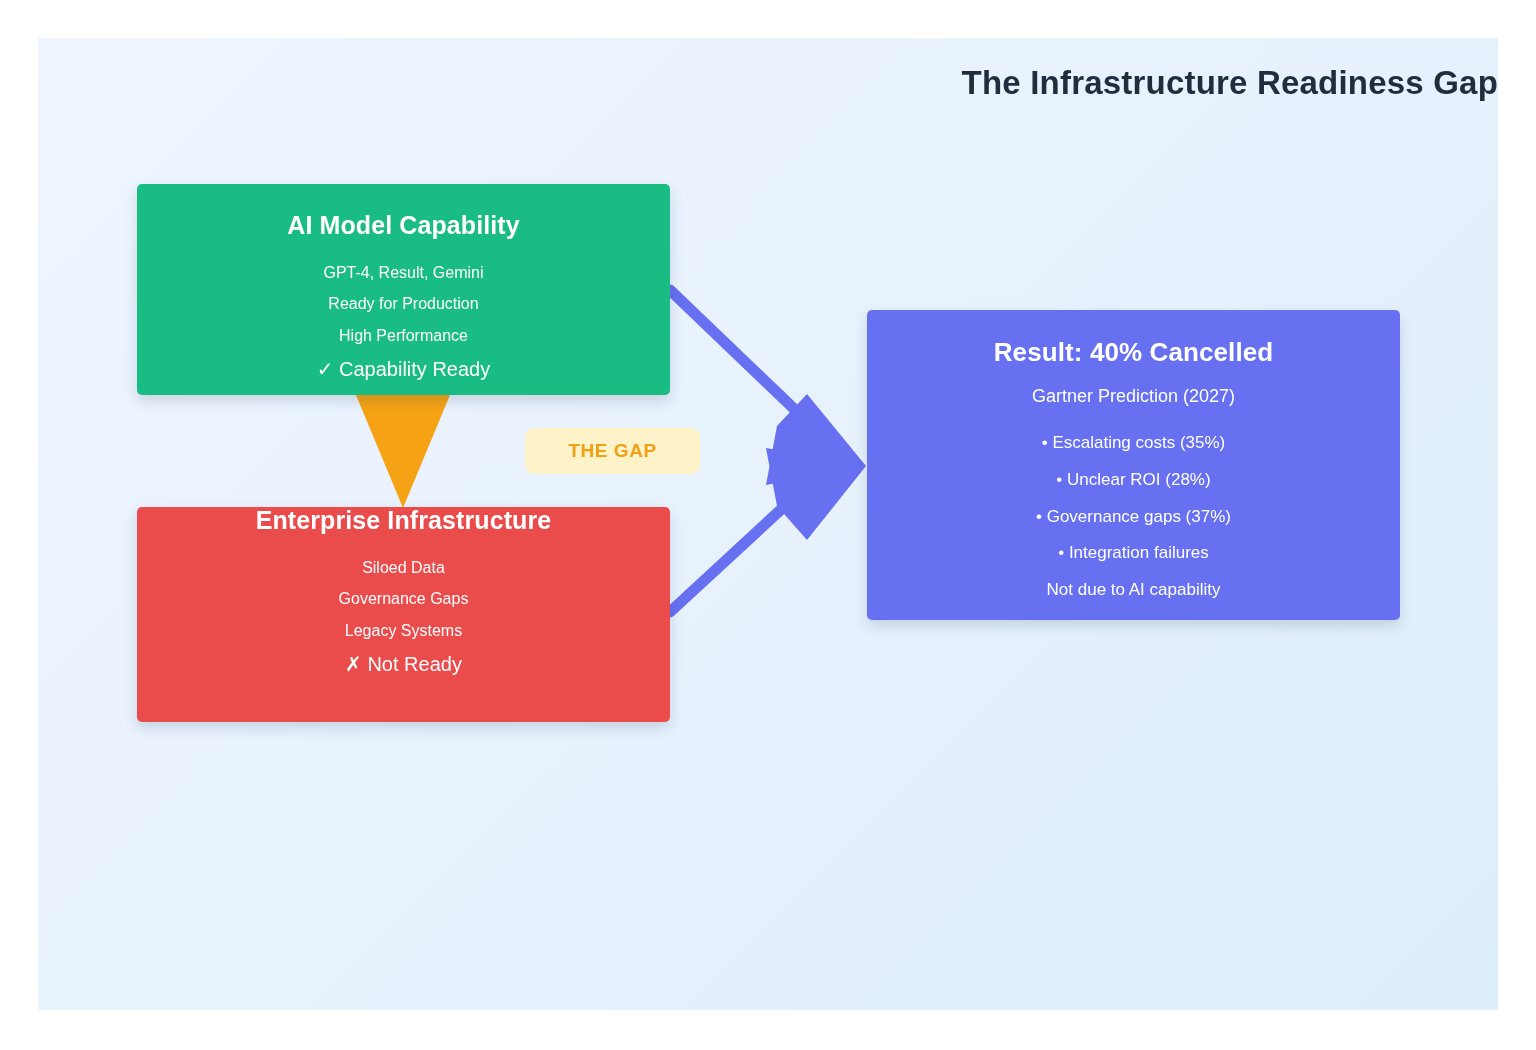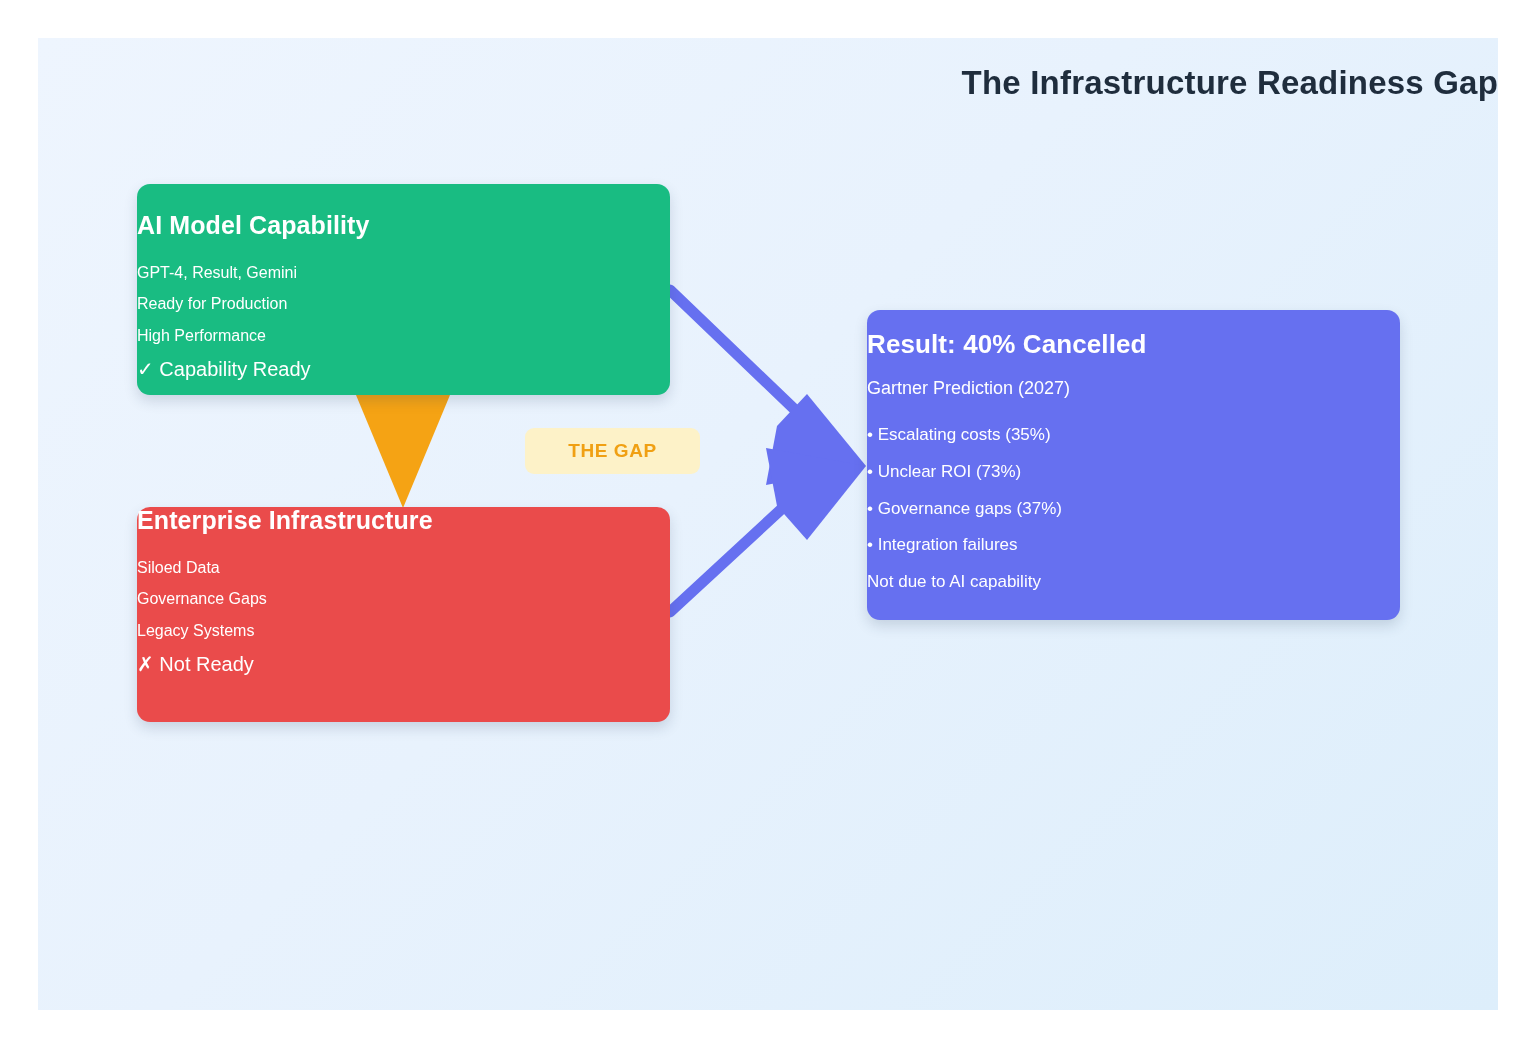--- a/index.html
+++ b/index.html
@@ -42,24 +42,24 @@
     text-align: right;
     font-size: 33px;
     font-weight: bold;
     color: #1f2d3d;
     letter-spacing: 0.2px;
   }
 
   
   .node {
     position: absolute;
-    border-radius: 13px;
+    border-radius: 5px;
     box-shadow: 0 6px 13px rgba(38, 60, 90, 0.17);
     color: #ffffff;
-    text-align: left;
+    text-align: center;
     box-sizing: border-box;
   }
   .node-title {
     font-size: 25px;
     font-weight: bold;
     letter-spacing: 0.1px;
     line-height: 1.1;
   }
   .node-line {
     font-size: 16px;
@@ -95,21 +95,21 @@
   #node-infrastructure .node-title { margin-bottom: 24px; }
   #node-infrastructure .node-line  { margin-bottom: 14px; }
 
   
   #node-result {
     left: 829px;
     top: 272px;
     width: 533px;
     height: 310px;
     background: #6670f0;
-    padding-top: 20px;
+    padding-top: 28px;
   }
   #node-result .node-title { font-size: 26px; margin-bottom: 20px; }
   #node-result .result-sub {
     font-size: 18px;
     line-height: 1.1;
     margin-bottom: 28px;
   }
   #node-result .result-bullet {
     font-size: 17px;
     line-height: 1.1;
@@ -188,21 +188,21 @@
       <div class="node-line">Siloed Data</div>
       <div class="node-line">Governance Gaps</div>
       <div class="node-line">Legacy Systems</div>
       <div class="node-status">✗ Not Ready</div>
     </div>
 
     <div class="node" id="node-result">
       <div class="node-title">Result: 40% Cancelled</div>
       <div class="result-sub">Gartner Prediction (2027)</div>
       <div class="result-bullet">• Escalating costs (35%)</div>
-      <div class="result-bullet">• Unclear ROI (73%)</div>
+      <div class="result-bullet">• Unclear ROI (28%)</div>
       <div class="result-bullet">• Governance gaps (37%)</div>
       <div class="result-bullet">• Integration failures</div>
       <div class="result-foot">Not due to AI capability</div>
     </div>
 
     <div id="gap-badge">THE GAP</div>
 
   </div>
 </div>
 

